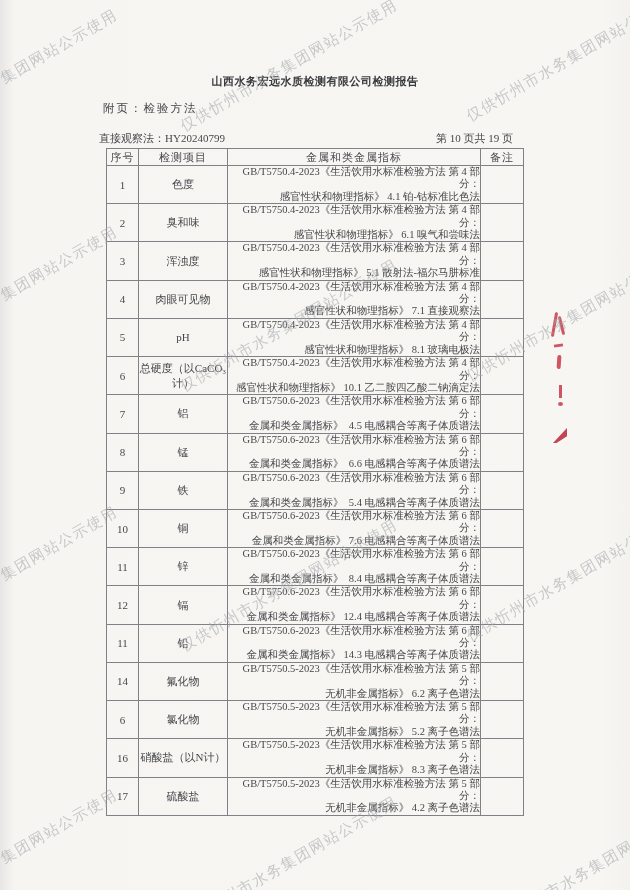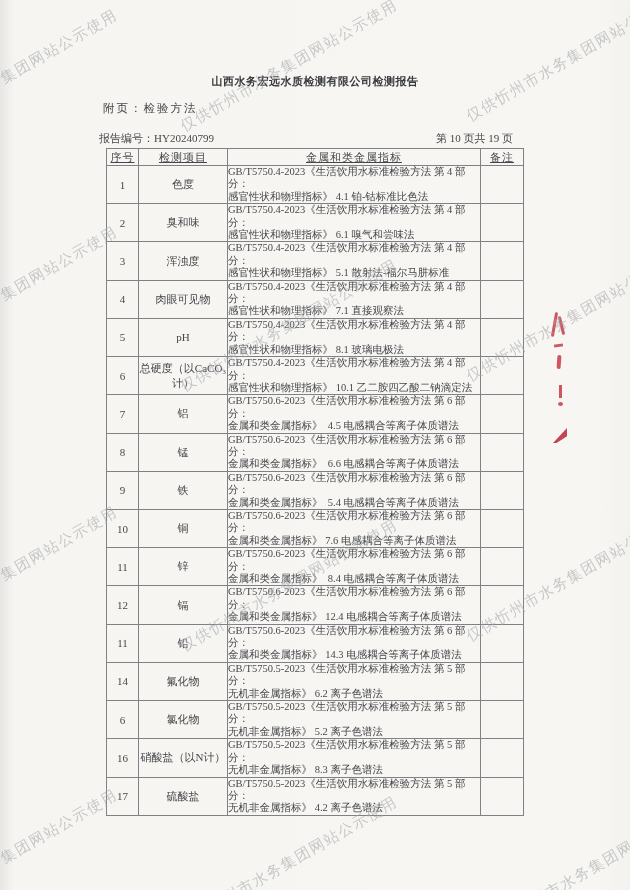--- a/index.html
+++ b/index.html
@@ -67,30 +67,29 @@
   table.methods col.c-note{width:43px;}
   table.methods th,table.methods td{
     border:1px solid #808186;
     padding:0;
     font-weight:normal;
     overflow:hidden;
   }
   table.methods th{
     height:16px;font-size:11px;text-align:center;
     letter-spacing:1px;
-    text-decoration:underline;
   }
   table.methods td{height:25px;}
   td.cell-no{text-align:center;font-size:11px;}
   td.cell-item{text-align:center;font-size:11px;}
   td.cell-std{
     font-size:10.5px;line-height:12.4px;
     padding:0 2px 0 4px;
     white-space:pre-wrap;
-    text-align:left;
+    text-align:right;
   }
   td.cell-note{}
 </style>
 </head>
 <body>
 
 <div class="page">
 
   <div class="wm-layer">
     <span class="wm" style="left:-98px;top:128px;">仅供忻州市水务集团网站公示使用</span>
@@ -112,21 +111,21 @@
     <div class="stamp-frag sf2"></div>
     <div class="stamp-frag sf3"></div>
     <div class="stamp-frag sf4"></div>
     <div class="stamp-frag sf5"></div>
     <div class="stamp-frag sf6"></div>
     <div class="stamp-frag sf7"></div>
   </div>
 
   <div class="title">山西水务宏远水质检测有限公司检测报告</div>
   <div class="subtitle">附页：检验方法</div>
-  <div class="meta-report">报告编号：HY20240799</div>
+  <div class="meta-report">直接观察法：HY20240799</div>
   <div class="meta-page">第 10 页共 19 页</div>
 
   <table class="methods">
     <colgroup>
       <col class="c-no">
         <col class="c-item">
         <col class="c-std">
         <col class="c-note">
     </colgroup>
     <thead>

